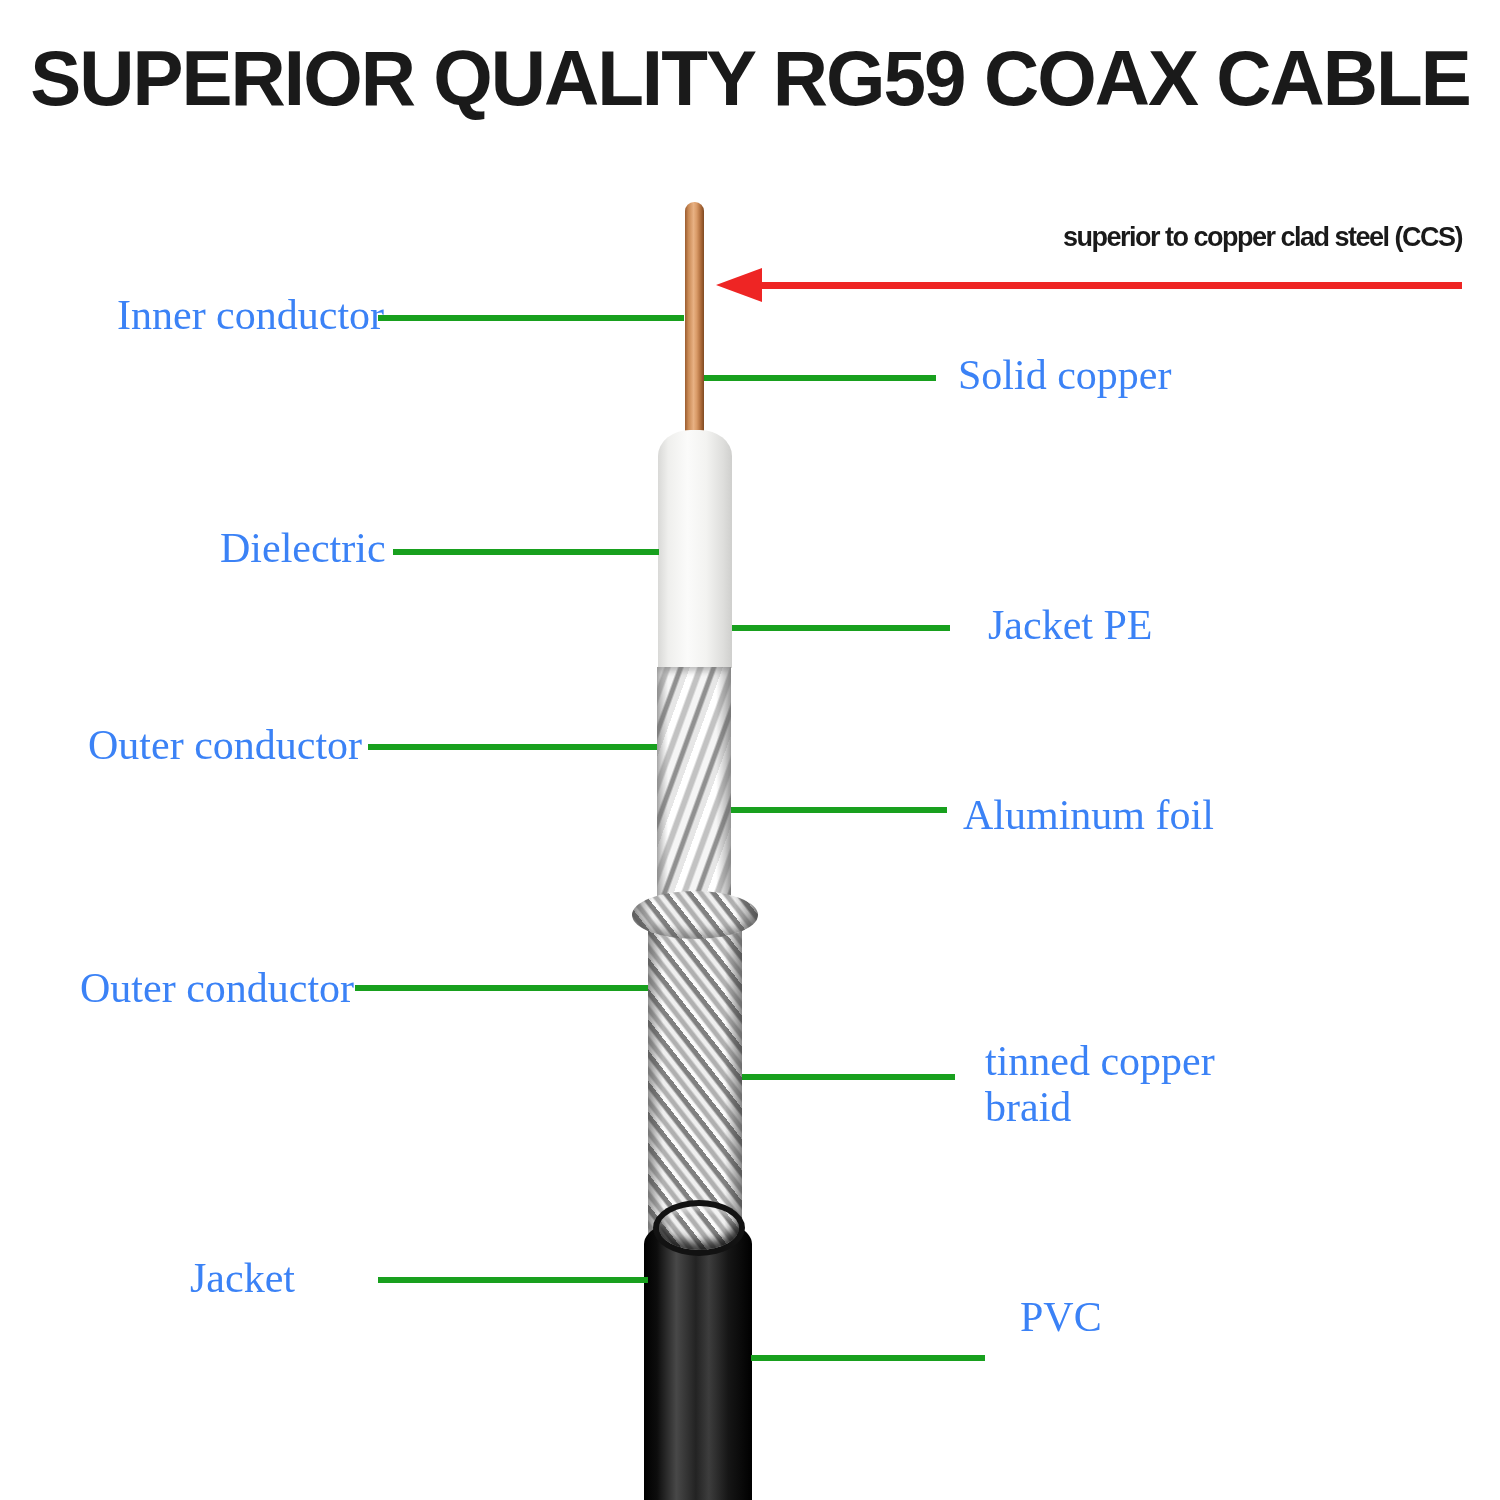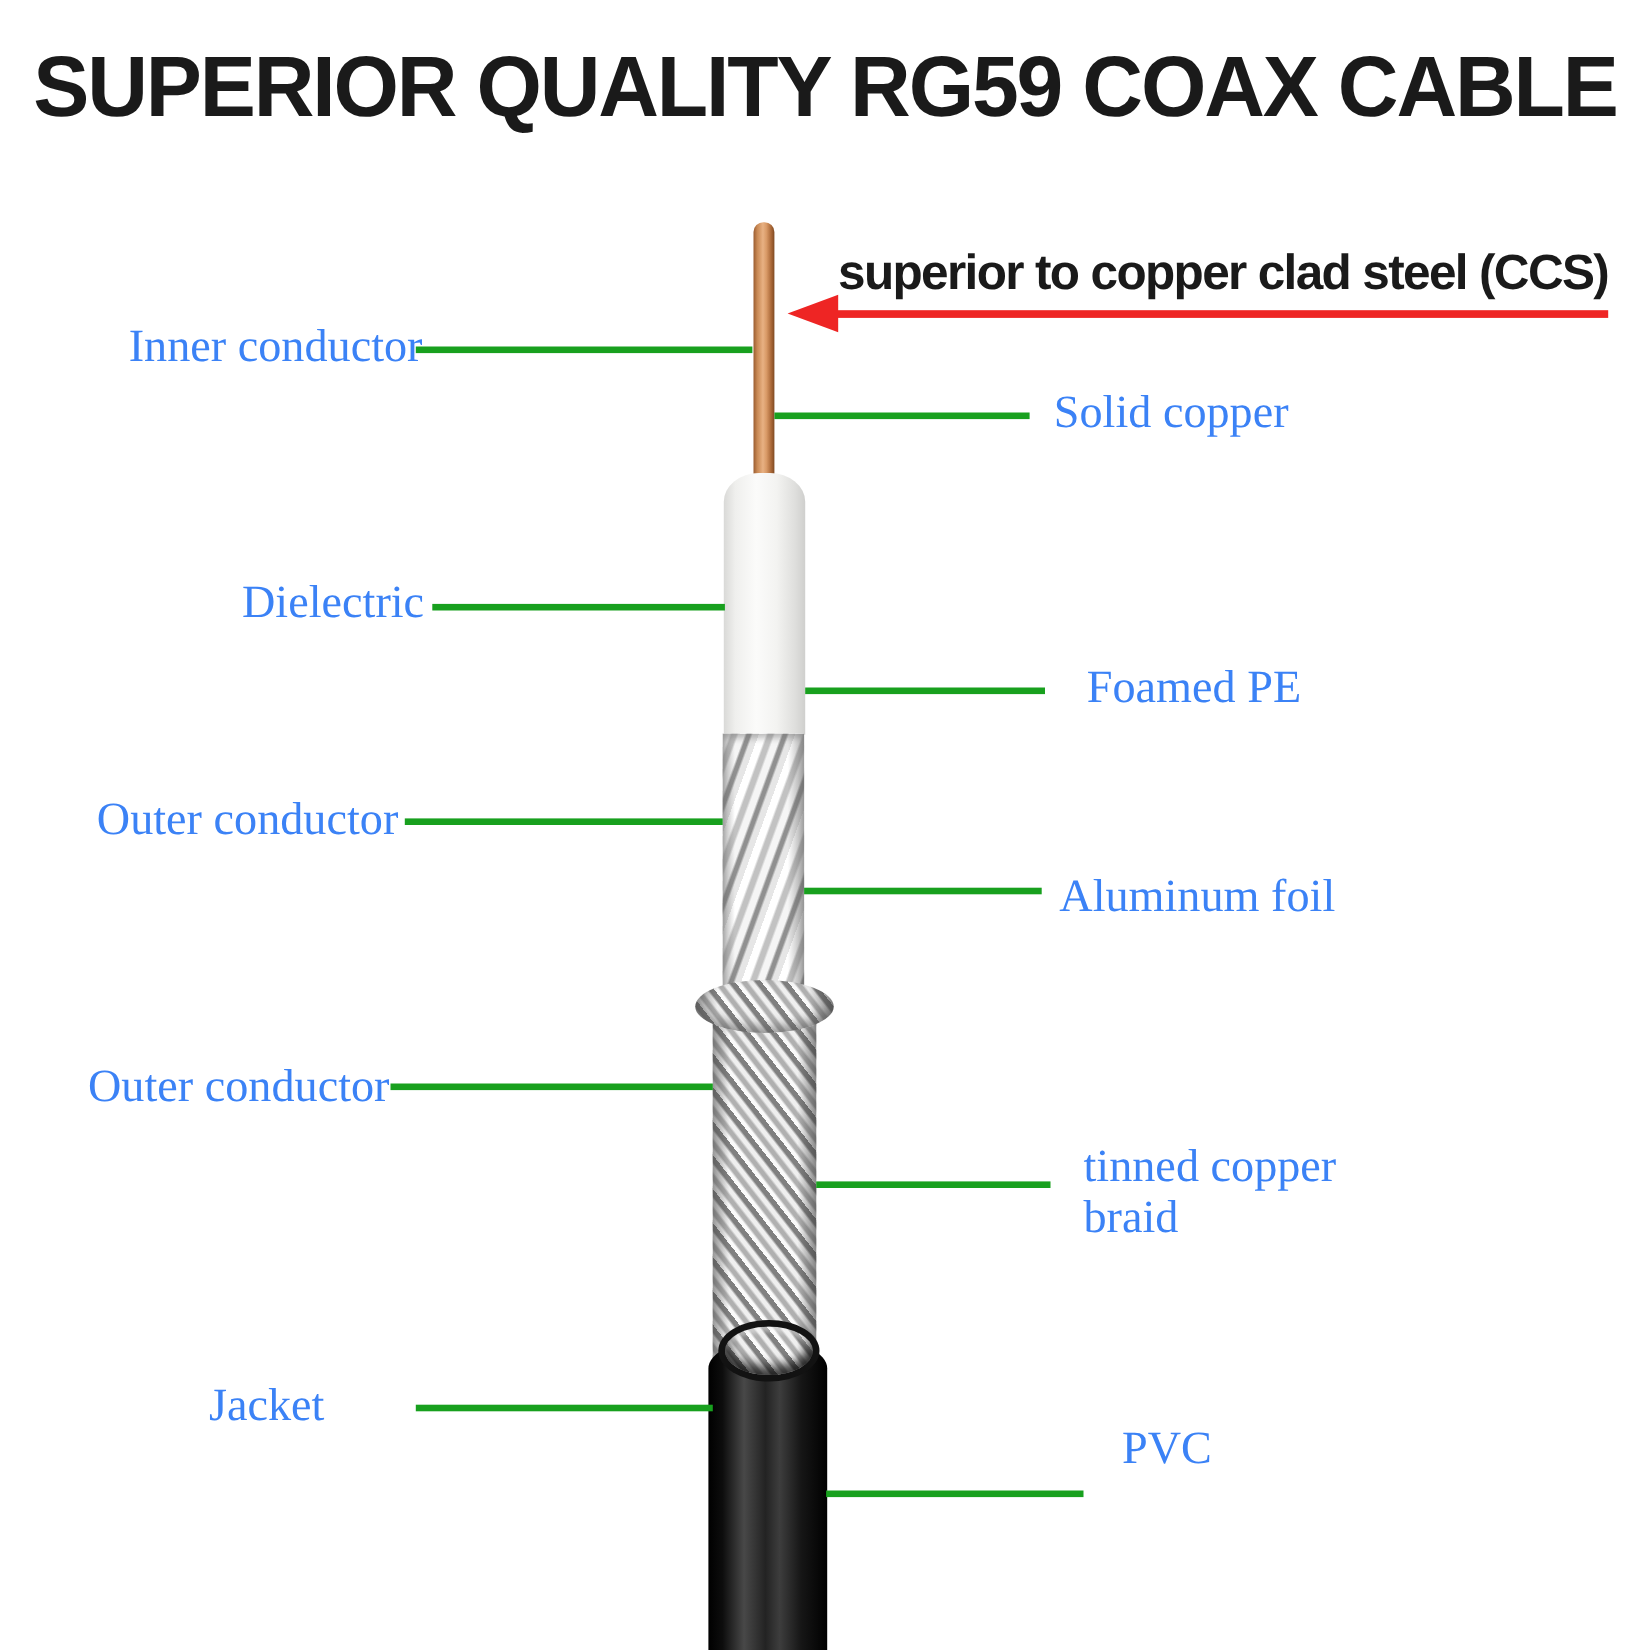--- a/index.html
+++ b/index.html
@@ -11,21 +11,21 @@
   .title{
     position:absolute;left:0;top:38px;width:1500px;text-align:center;
     font-family:"Liberation Sans", sans-serif;font-weight:bold;
     font-size:78px;letter-spacing:-2px;line-height:80px;color:#1a1a1a;
     white-space:nowrap;transform:scaleX(.98);
   }
   
   .callout-text{
     position:absolute;right:38px;top:222px;
     font-family:"Liberation Sans", sans-serif;font-weight:bold;
-    font-size:45px;letter-spacing:-1.5px;color:#1a1a1a;white-space:nowrap;text-align:center;
+    font-size:27px;letter-spacing:-1.5px;color:#1a1a1a;white-space:nowrap;text-align:center;
   }
   .arrow-shaft{position:absolute;left:756px;top:282px;width:706px;height:7px;background:#ee2524;}
   .arrow-head{
     position:absolute;left:716px;top:268px;width:0;height:0;
     border-top:17px solid transparent;border-bottom:17px solid transparent;
     border-right:46px solid #ee2524;
   }
   
   .line{position:absolute;height:6px;background:#18a01e;}
   
@@ -111,18 +111,18 @@
   <div class="line" style="left:742px;top:1074px;width:213px;"></div>
   <div class="line" style="left:751px;top:1355px;width:234px;"></div>
 
   <div class="lbl" style="left:117px;top:290px;">Inner conductor</div>
   <div class="lbl" style="left:220px;top:523px;">Dielectric</div>
   <div class="lbl" style="left:88px;top:720px;">Outer conductor</div>
   <div class="lbl" style="left:80px;top:963px;">Outer conductor</div>
   <div class="lbl" style="left:190px;top:1253px;">Jacket</div>
 
   <div class="lbl" style="left:958px;top:350px;text-align:center;">Solid copper</div>
-  <div class="lbl" style="left:988px;top:600px;">Foamed PE</div>
+  <div class="lbl" style="left:988px;top:600px;">Jacket PE</div>
   <div class="lbl" style="left:963px;top:790px;text-align:center;">Aluminum foil</div>
   <div class="lbl lbl-wrap" style="left:985px;top:1038px;width:320px;">tinned copper braid</div>
   <div class="lbl" style="left:1020px;top:1292px;">PVC</div>
 
 </div>
 
 </body></html>

